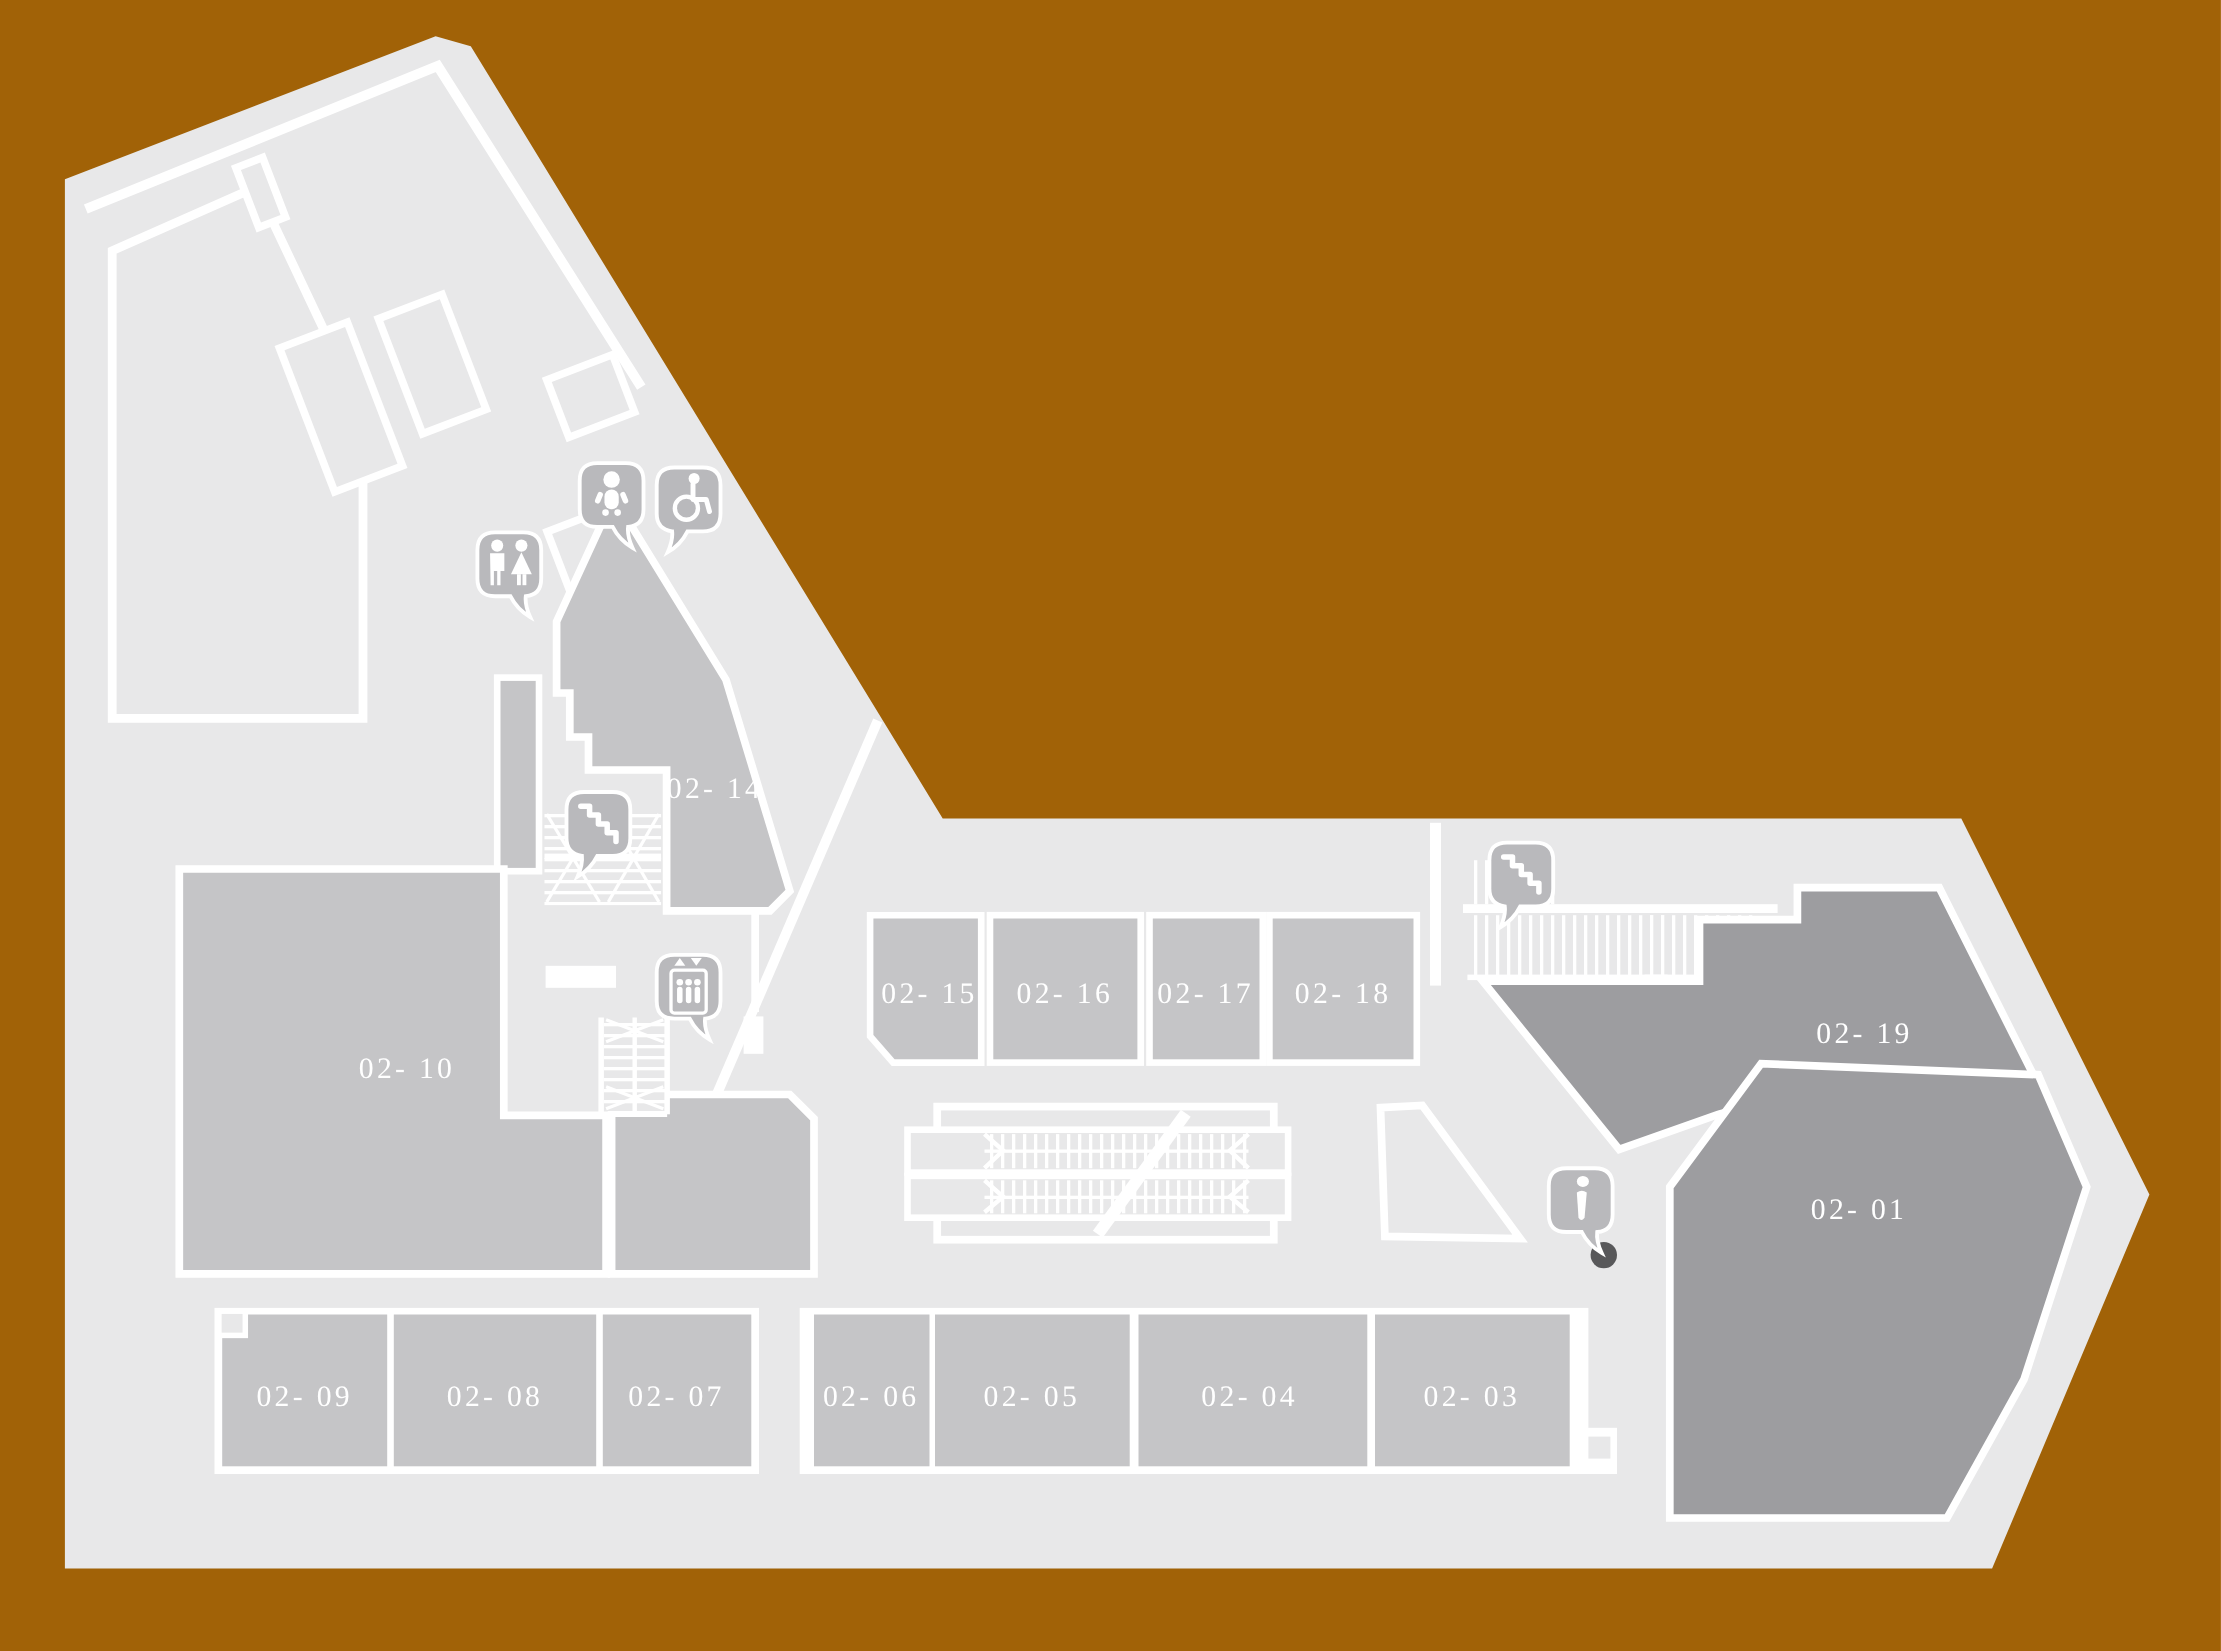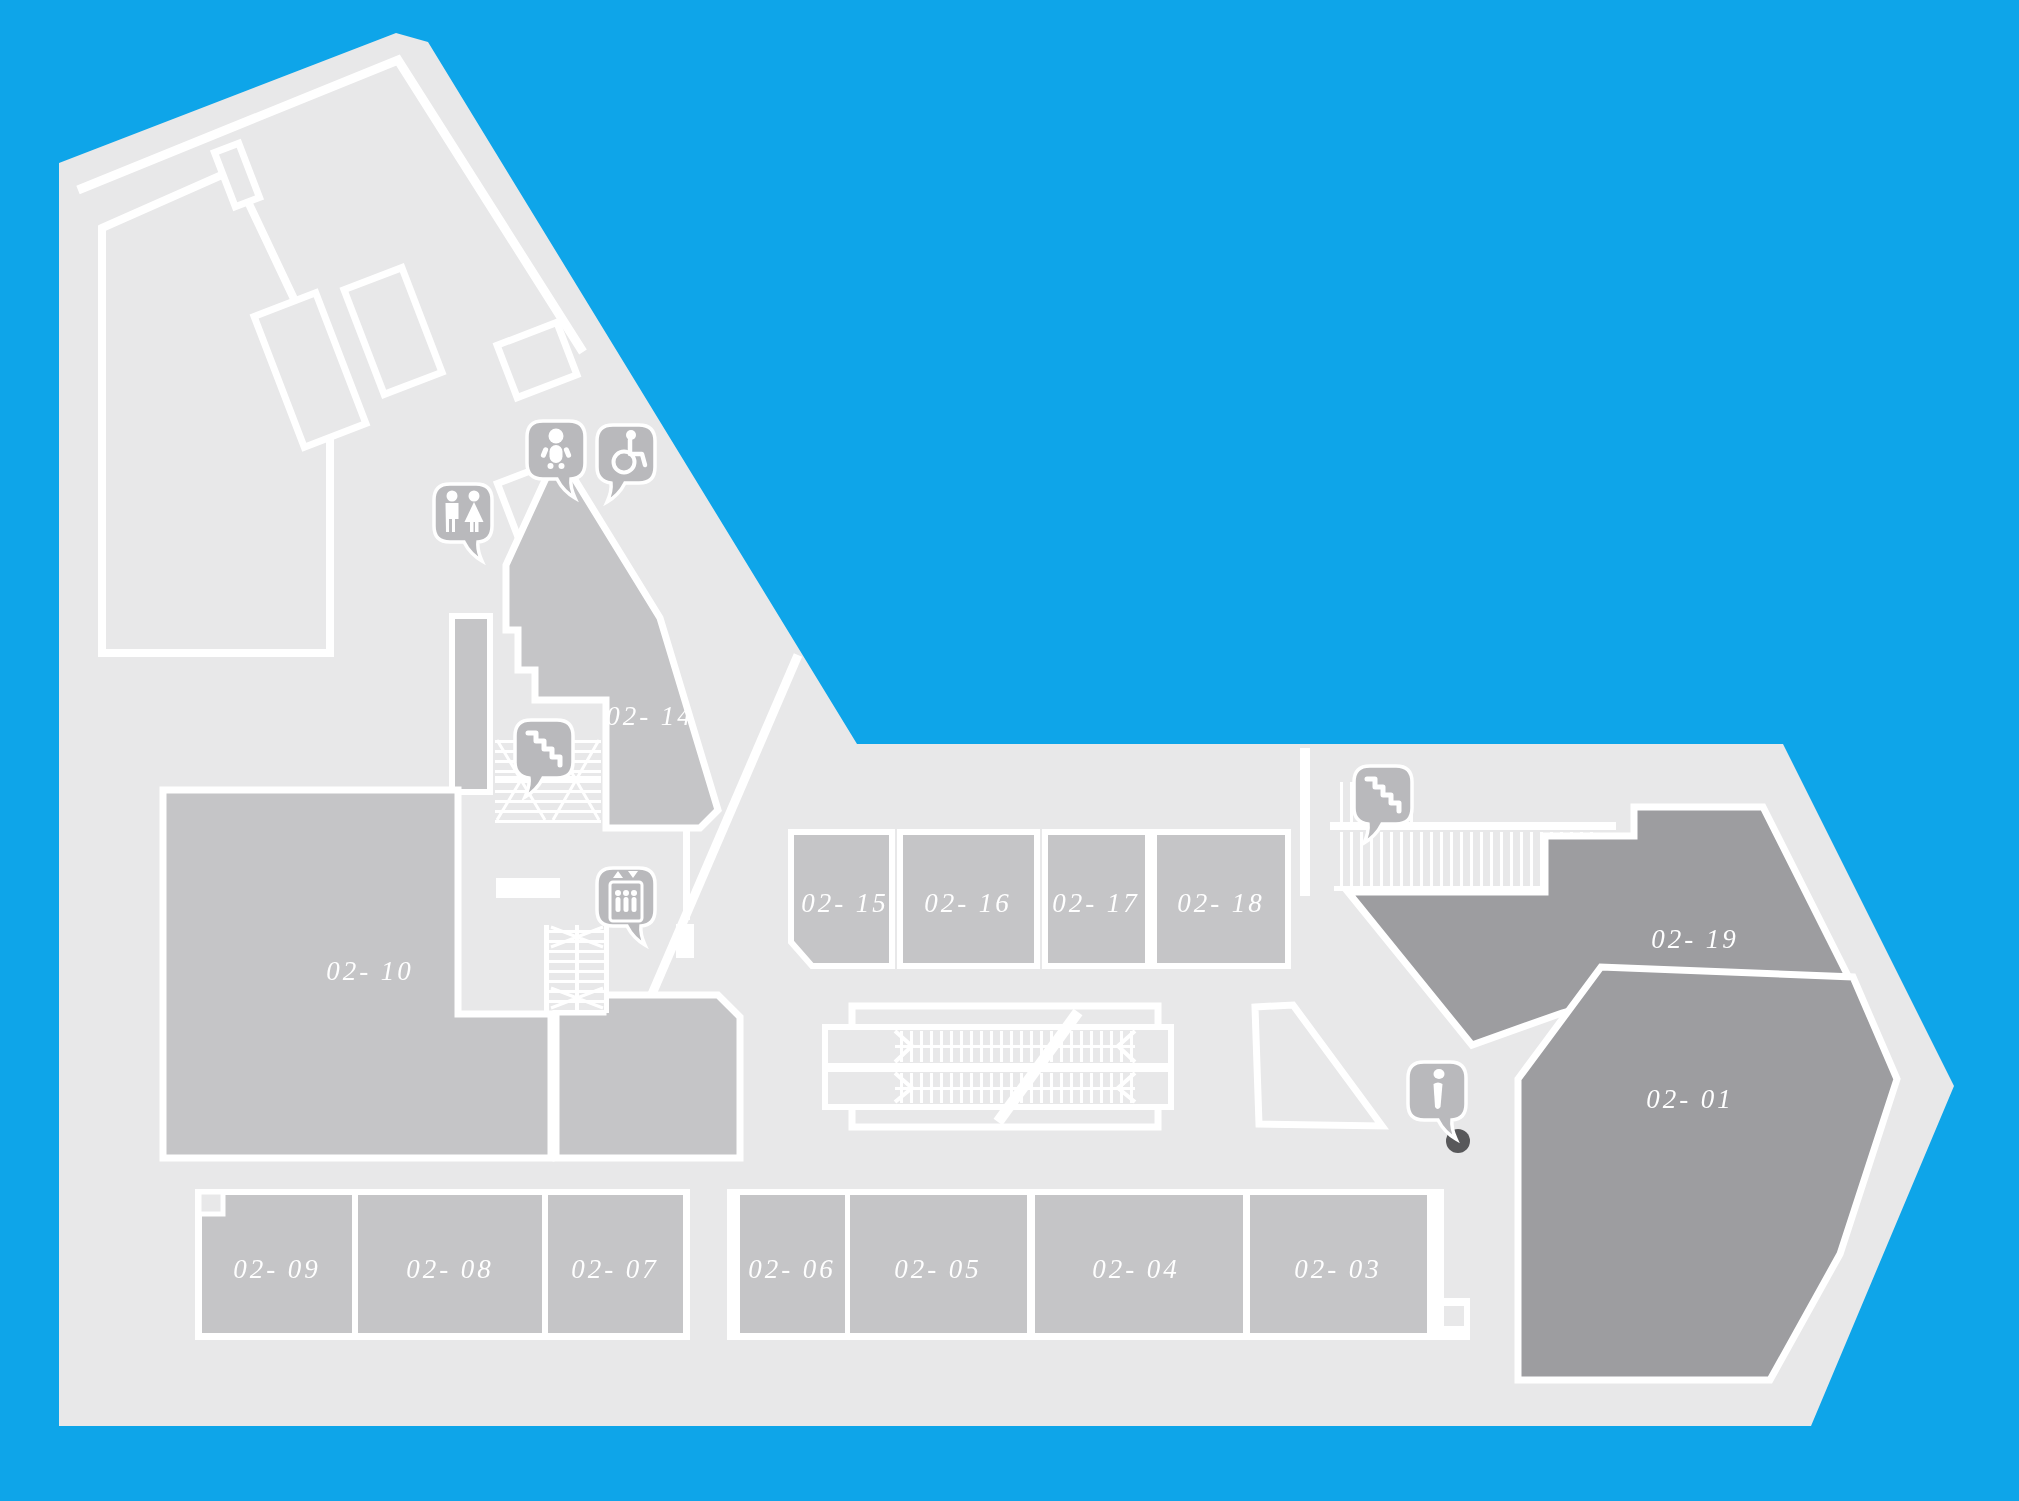--- a/index.html
+++ b/index.html
@@ -1,17 +1,17 @@
 <!DOCTYPE html>
 <html><head>
 <meta charset="utf-8">
 <style>
   html,body{margin:0;padding:0;background:#ffffff;}
-  .stage{position:relative;width:2019px;height:1501px;background:#0ea5e9;overflow:hidden;
-         font-family:"Liberation Serif", serif;font-style:italic;}
+  .stage{position:relative;width:2019px;height:1501px;background:#a16207;overflow:hidden;
+         font-family:"Liberation Serif", serif;}
   svg{display:block;}
   .bub{fill:#b9b9bc;stroke:#ffffff;stroke-width:3.5;}
   .glyph{fill:#ffffff;}
   .roomlbl{fill:#ffffff;font-size:27px;letter-spacing:3px;text-anchor:middle;
            font-family:"Liberation Serif", serif;}
   .wall{stroke:#ffffff;fill:none;}
 </style>
 </head>
 <body>
 

